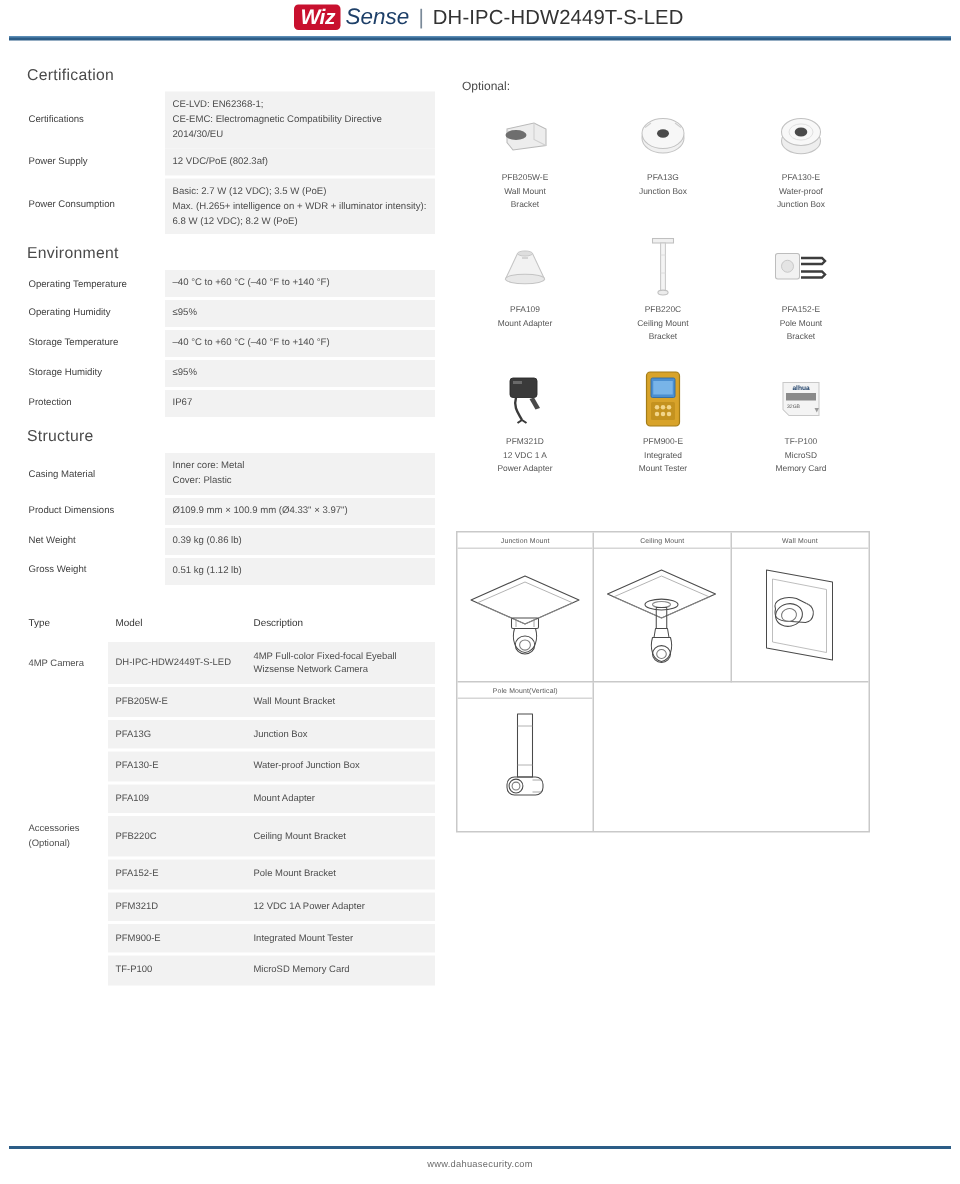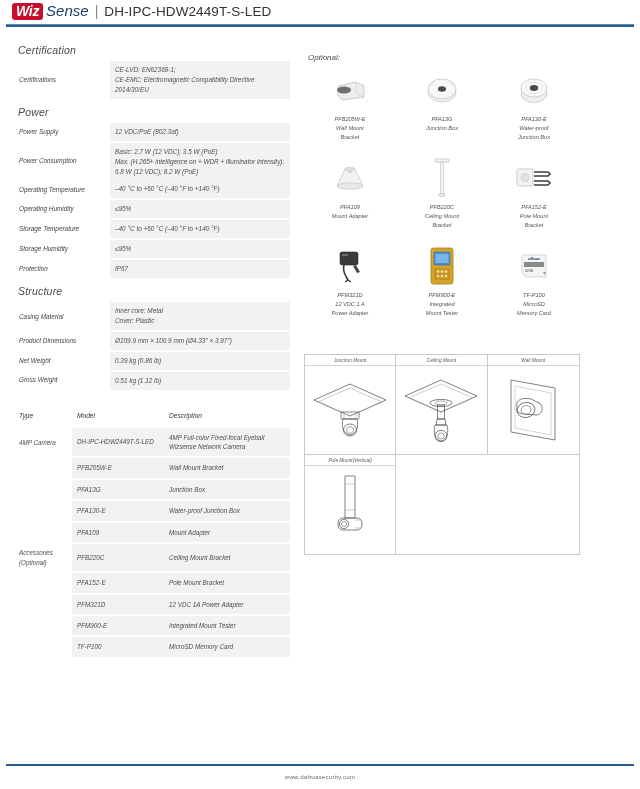--- a/index.html
+++ b/index.html
@@ -7,40 +7,40 @@
   body {
     width:640px; height:789px;
     background:#ffffff;
     font-family:"Liberation Sans", sans-serif;
     color:#3b3b3b;
     position:relative;
     overflow:hidden;
   }
 
   
-  .header { height:22px; padding-left:12px; display:flex; align-items:center; }
+  .header { height:22px; padding-left:12px; display:flex; align-items:center;justify-content:center; }
   .logo { display:flex; align-items:baseline; font-size:15px; }
   .logo-wiz {
     background:#c8102e; color:#fff; font-style:italic; font-weight:bold;
     font-size:14px; padding:0px 4px 1px 4px; border-radius:3px;
     letter-spacing:-0.3px;
   }
   .logo-sense {
     color:#1d3f68; font-style:italic; font-weight:normal; font-size:15px;
     margin-left:3px;
   }
   .logo-sep { color:#7a8a99; margin:0 6px; font-size:14px; font-weight:300; }
   .logo-model { color:#333; font-size:13.5px; letter-spacing:0.1px; }
   .header-rule {
     height:3px; background:#2c5d87; margin:2px 6px 0 6px;
     border-top:1px solid #5a8cb5;
   }
 
   
-  .page { display:flex; padding:10px 14px 0 14px; gap:14px;font-style:italic; }
+  .page { display:flex; padding:10px 14px 0 14px; gap:14px; }
   .col-left { width:276px; }
   .col-right { width:276px; }
 
   
   .section-title {
     font-size:10.5px; color:#4a4a4a; font-weight:400;
     padding:7px 0 5px 4px; letter-spacing:0.2px;
   }
   table.spec { width:100%; border-collapse:collapse; table-layout:fixed; }
   table.spec td {
@@ -124,34 +124,34 @@
         <div class="section-title">Certification</div>
         <table class="spec">
           <tbody>
             <tr>
               <td class="k">Certifications</td>
               <td class="v" style="white-space: pre-line;">CE-LVD: EN62368-1;
 CE-EMC: Electromagnetic Compatibility Directive 2014/30/EU</td>
             </tr>
           </tbody>
         </table>
-        <div class="section-title">Power</div>
         <table class="spec">
           <tbody>
             <tr>
               <td class="k">Power Supply</td>
               <td class="v" style="white-space: pre-line;">12 VDC/PoE (802.3af)</td>
             </tr>
             <tr>
               <td class="k">Power Consumption</td>
               <td class="v" style="white-space: pre-line;">Basic: 2.7 W (12 VDC); 3.5 W (PoE)
 Max. (H.265+ intelligence on + WDR + illuminator intensity): 6.8 W (12 VDC); 8.2 W (PoE)</td>
             </tr>
           </tbody>
         </table>
+        <div class="section-title">Environment</div>
         <table class="spec">
           <tbody>
             <tr>
               <td class="k">Operating Temperature</td>
               <td class="v" style="white-space: pre-line;">–40 °C to +60 °C (–40 °F to +140 °F)</td>
             </tr>
             <tr>
               <td class="k">Operating Humidity</td>
               <td class="v" style="white-space: pre-line;">≤95%</td>
             </tr>

